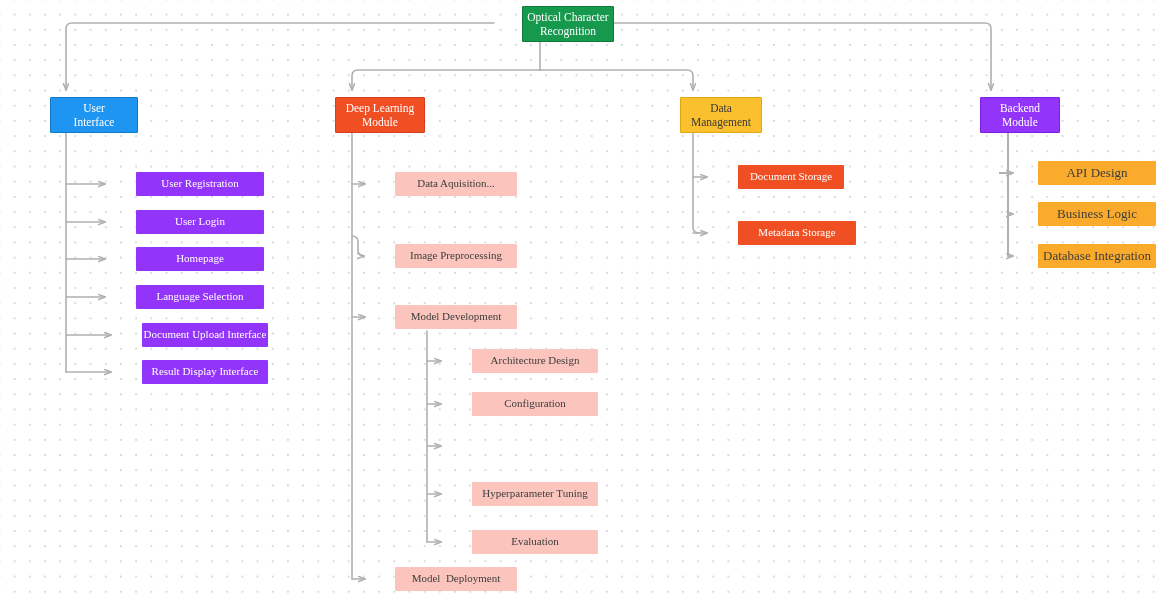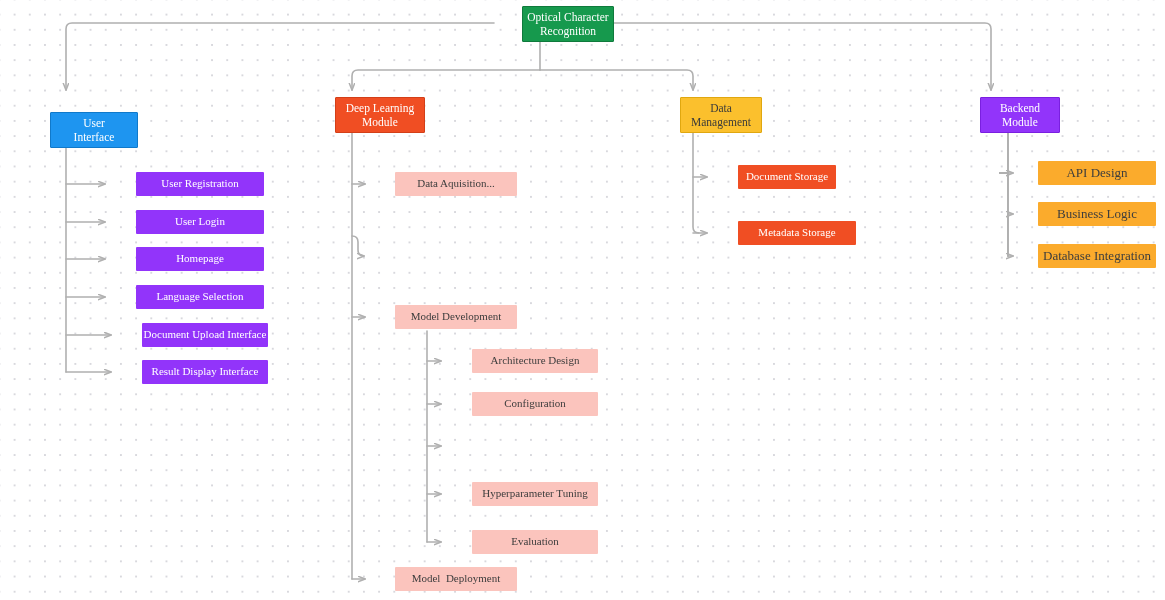--- a/index.html
+++ b/index.html
@@ -162,21 +162,21 @@
       <path d="M1008,214 L1013,214" marker-end="url(#arw)"></path>
       <path d="M1008,256 L1013,256" marker-end="url(#arw)"></path>
     </g>
   </svg>
 
   <div class="node root" style="left:494px; top:6px; width:92px; height:36px;">
     <span>Optical Character
 Recognition</span>
   </div>
 
-  <div class="node lvl2 n-ui" style="left:22px; top:112px; width:88px; height:36px;">
+  <div class="node lvl2 n-ui" style="left:22px; top:97px; width:88px; height:36px;">
     <span>User
 Interface</span>
   </div>
 
   <div class="node lvl2 n-dl" style="left:307px; top:97px; width:90px; height:36px;">
     <span>Deep Learning
 Module</span>
   </div>
 
   <div class="node lvl2 n-dm" style="left:652px; top:97px; width:82px; height:36px;">
@@ -204,41 +204,44 @@
   <div class="node leaf-purple" style="left:114px; top:323px; width:126px; height:24px;">
     <span>Document Upload Interface</span>
   </div>
   <div class="node leaf-purple" style="left:114px; top:360px; width:126px; height:24px;">
     <span>Result Display Interface</span>
   </div>
 
   <div class="node leaf-pink" style="left:367px; top:172px; width:122px; height:24px;">
     <span>Data Aquisition...</span>
   </div>
+  <div class="node leaf-pink" style="left:367px; top:244px; width:122px; height:24px;">
+    <span>Image Preprocessing</span>
+  </div>
   <div class="node leaf-pink" style="left:367px; top:305px; width:122px; height:24px;">
     <span>Model Development</span>
   </div>
   <div class="node leaf-pink" style="left:367px; top:567px; width:122px; height:24px;">
     <span>Model  Deployment</span>
   </div>
 
   <div class="node leaf-pink" style="left:444px; top:349px; width:126px; height:24px;">
     <span>Architecture Design</span>
   </div>
   <div class="node leaf-pink" style="left:444px; top:392px; width:126px; height:24px;">
     <span>Configuration</span>
   </div>
   <div class="node leaf-pink" style="left:444px; top:482px; width:126px; height:24px;">
     <span>Hyperparameter Tuning</span>
   </div>
   <div class="node leaf-pink" style="left:444px; top:530px; width:126px; height:24px;text-align:center;">
     <span>Evaluation</span>
   </div>
 
-  <div class="node leaf-red" style="left:710px; top:165px; width:98px; height:24px;">
+  <div class="node leaf-red" style="left:710px; top:165px; width:106px; height:24px;">
     <span>Document Storage</span>
   </div>
   <div class="node leaf-red" style="left:710px; top:221px; width:118px; height:24px;">
     <span>Metadata Storage</span>
   </div>
 
   <div class="node leaf-orange" style="left:1010px; top:161px; width:118px; height:24px;">
     <span>API Design</span>
   </div>
   <div class="node leaf-orange" style="left:1010px; top:202px; width:118px; height:24px;">

